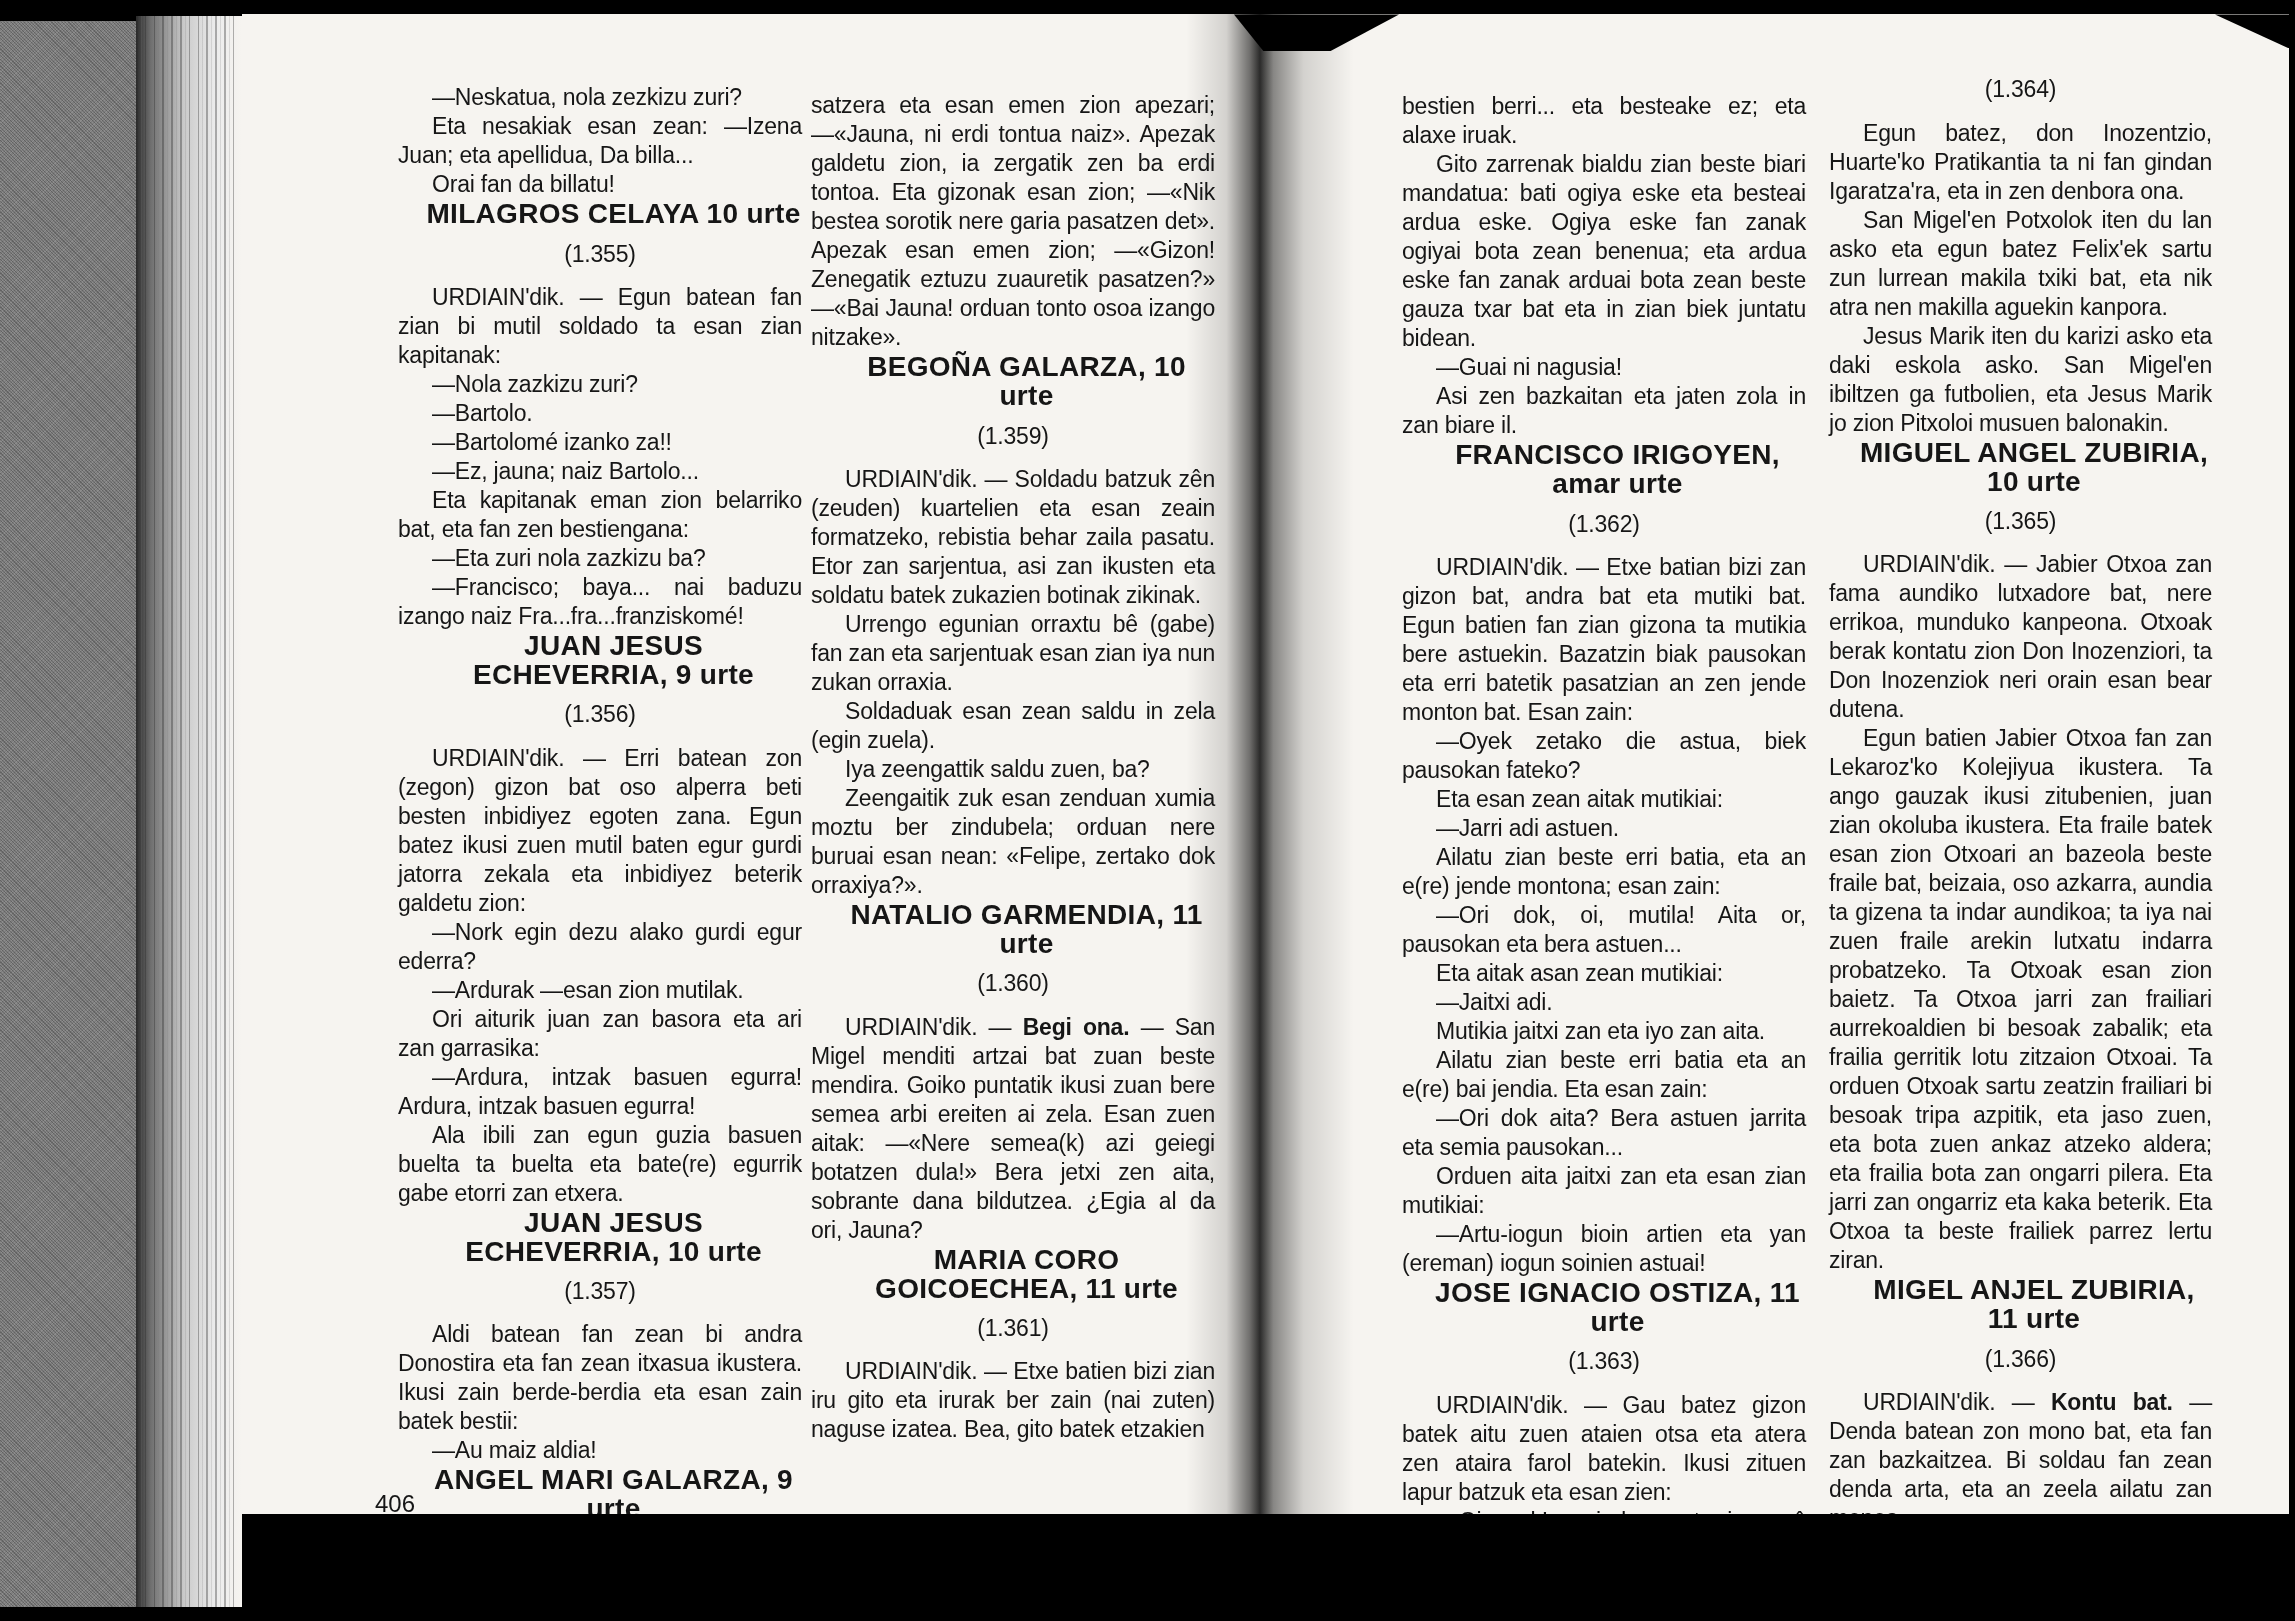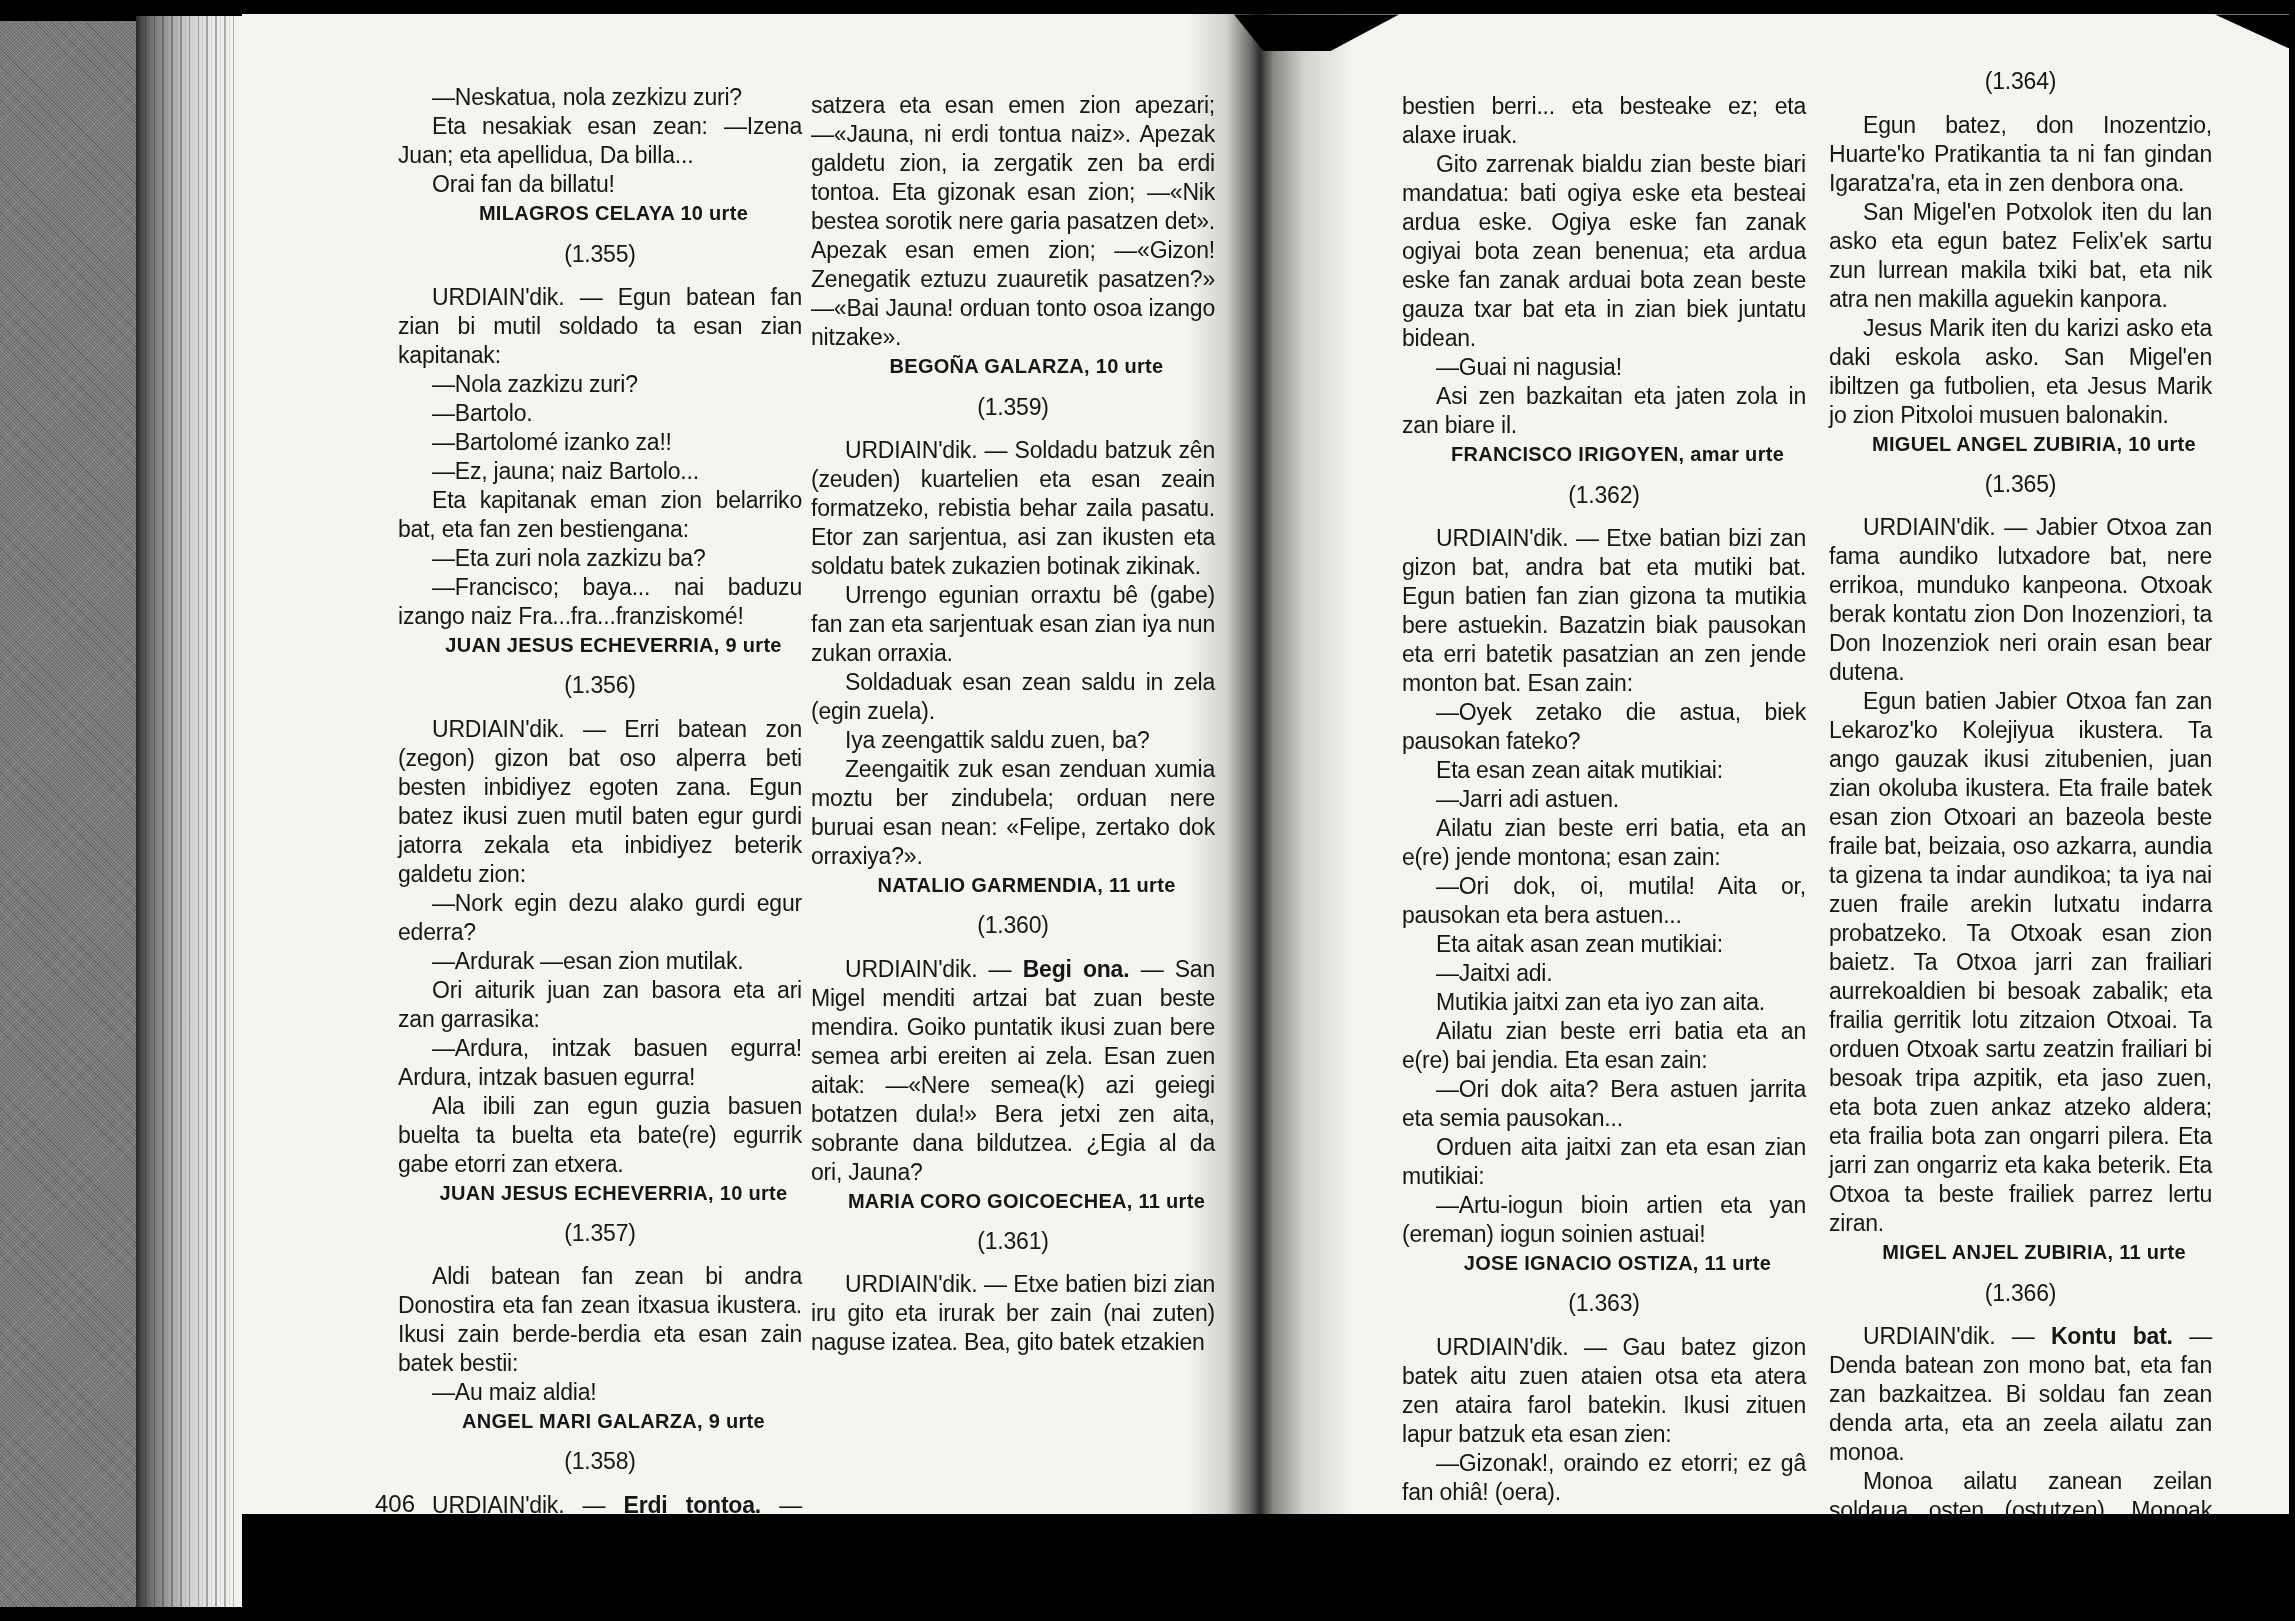--- a/index.html
+++ b/index.html
@@ -53,25 +53,25 @@
     font-size:23px;line-height:29px;text-align:justify;
     letter-spacing:-0.2px;
   }
   .col-a1{left:156px;top:69px;}
   .col-a2{left:569px;top:77px;}
   .col-b1{left:1160px;top:78px;}
   .col-b2{left:1587px;top:53px;width:383px;}
   p.para{margin:0;text-indent:34px;}
   p.para.cont{text-indent:0;}
   .att{
-    margin:0;font-weight:bold;font-size:20px;line-height:29px;
+    margin:0;font-weight:bold;font-size:28px;line-height:29px;
     text-align:center;padding-left:27px;letter-spacing:0.3px;
   }
   .num{margin:11.2px 0 14.4px;text-align:center;line-height:29px;}
-  .col > .num:first-child{margin-top:0;}
+  .col > .num:first-child{margin-top:8px;}
   .para b{font-weight:bold;}
   .pageno{position:absolute;color:#161616;font-size:24px;line-height:29px;}
   .pageno-left{left:133px;top:1475px;}
   .pageno-right{left:1855px;top:1496px;}
 </style>
 </head>
 <body>
 
 <div class="cover-edge"></div>
 <div class="fore-edge"></div>

